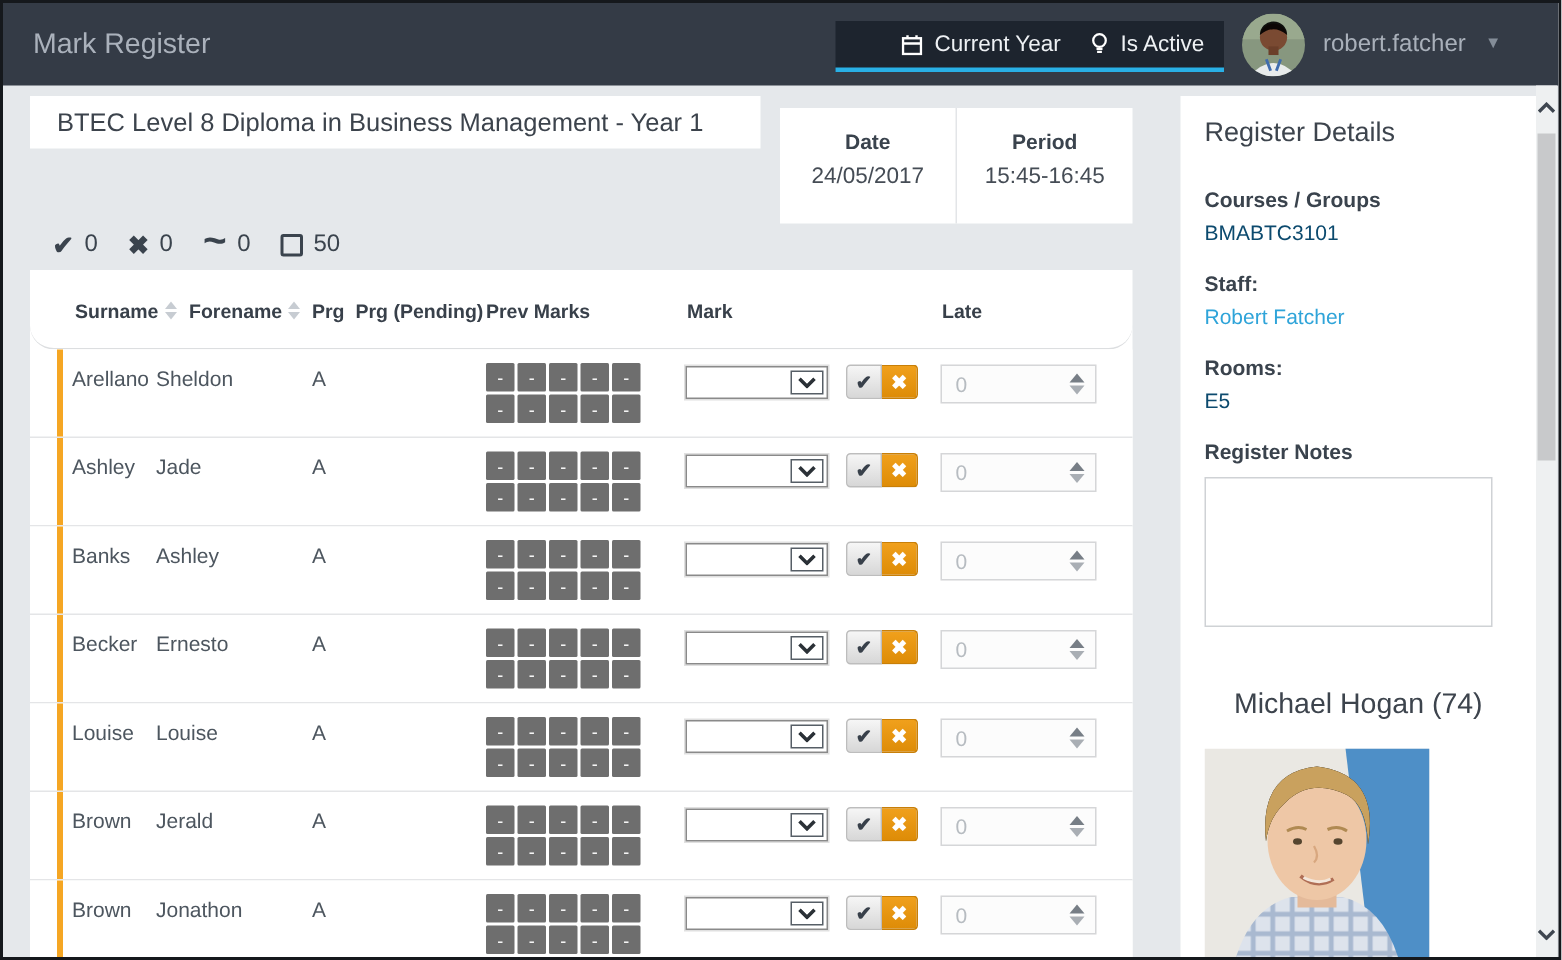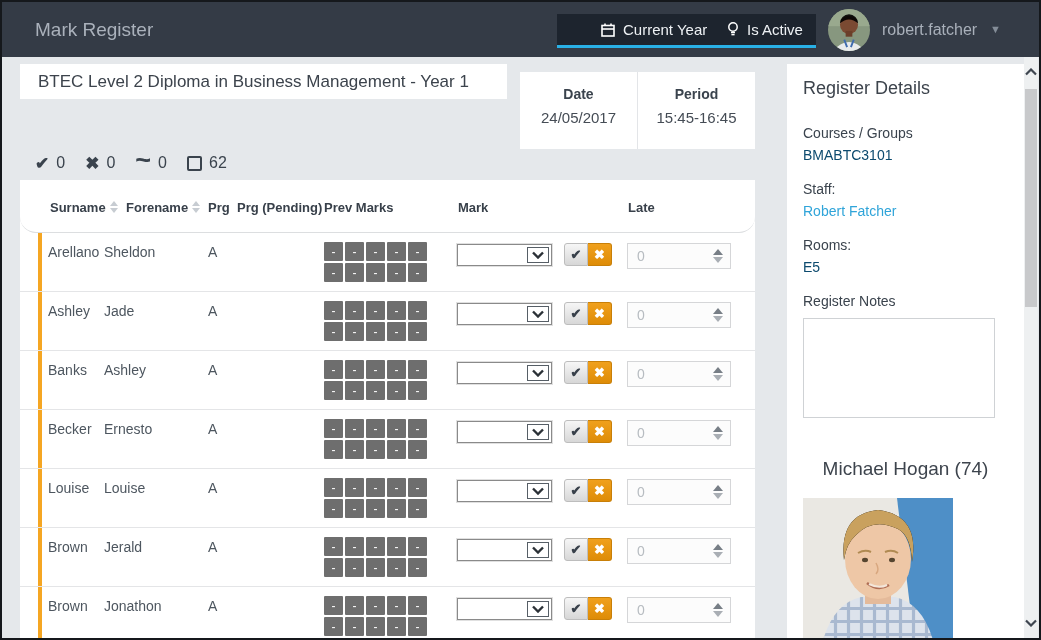--- a/index.html
+++ b/index.html
@@ -11,21 +11,21 @@
     --header-btn-bg:#1d242e;
     --page-bg:#e5e8eb;
     --ink:#3a434d;
   }
   *{margin:0;padding:0;box-sizing:border-box;}
   body{font-family:"Liberation Sans",sans-serif;background:#fff;}
   #screen{position:relative;width:1041px;height:640px;border:2px solid #15181c;background:var(--page-bg);overflow:hidden;}
 
   
   .appbar{position:absolute;left:0;top:0;width:100%;height:55px;background:var(--header-bg);}
-  .appbar-title{position:absolute;left:20px;top:0;line-height:55px;font-size:19px;color:#aab1bb;margin-left:13px;}
+  .appbar-title{position:absolute;left:20px;top:0;line-height:55px;font-size:19px;color:#aab1bb;}
   .hdr-btn{position:absolute;top:12px;height:34px;background:var(--header-btn-bg);border:none;border-bottom:3px solid var(--accent-blue);
     color:#eef1f4;font-family:inherit;font-size:15px;display:flex;align-items:center;gap:8px;padding:0 13px;cursor:pointer;}
   .hdr-btn svg{display:block;}
   #btn-current-year{left:555px;padding-left:44px;}
   #btn-is-active{left:712px;}
   .avatar{position:absolute;left:826px;top:7px;width:42px;height:42px;border-radius:50%;overflow:hidden;}
   .user-name{position:absolute;left:880px;top:0;line-height:55px;font-size:16px;color:#a9b0ba;}
   .user-caret{position:absolute;left:988px;top:0;line-height:55px;font-size:11px;color:#848d98;}
 
   
@@ -74,21 +74,21 @@
   .late-wrap input{position:absolute;left:0;top:0;width:100%;height:100%;border:none;background:transparent;outline:none;
     font-family:inherit;font-size:14px;color:#9aa0a6;padding-left:9px;}
   .late-wrap input::placeholder{color:#b7bcc1;}
   .spin{position:absolute;right:7px;width:0;height:0;border-left:5px solid transparent;border-right:5px solid transparent;cursor:pointer;}
   .spin.up{top:5px;border-bottom:6px solid #777e86;}
   .spin.dn{bottom:5px;border-top:6px solid #a9aeb4;}
 
   
   #sidebar-card{left:785px;top:7px;width:237px;height:630px;padding:14px 16px;}
   .sb-title{font-size:18px;color:#3d444d;margin-bottom:26px;}
-  .sb-label{font-size:14px;font-weight:normal;color:var(--ink);margin-top:18px;}
+  .sb-label{font-size:14px;font-weight:bold;color:var(--ink);margin-top:18px;}
   .sb-value{font-size:14px;color:#0c4a6e;margin-top:6px;}
   .sb-link{color:var(--link-blue);cursor:pointer;}
   #register-notes{width:192px;height:100px;margin-top:9px;border:1px solid #cfd2d5;resize:none;background:#fff;outline:none;font-family:inherit;}
   .student-name{font-size:19px;color:#3d444d;text-align:center;margin-top:36px;}
   .student-photo{display:block;margin-top:18px;width:150px;height:150px;}
 
   
   #scrollbar{position:absolute;left:1022px;top:55px;bottom:0;width:14px;background:#eef0f1;}
   #scrollbar .chev{position:absolute;left:0;width:14px;height:22px;display:flex;align-items:center;justify-content:center;cursor:pointer;}
   #scrollbar .chev.top{top:4px;}
@@ -137,21 +137,21 @@
         <path d="M17 32 L20 40 M27 32 L24 40" stroke="#3f6cae" stroke-width="2" fill="none"></path>
       </svg>
     </div>
     <div class="user-name">robert.fatcher</div>
     <div class="user-caret">▼</div>
   </header>
 
   <div class="content">
 
     <div class="card" id="title-card">
-      <div class="t">BTEC Level 2 Diploma in Business Management - Year 1</div>
+      <div class="t">BTEC Level 8 Diploma in Business Management - Year 1</div>
     </div>
 
     <div class="card" id="session-card">
       <div class="session-col">
         <div class="session-label">Date</div>
         <div class="session-value">24/05/2017</div>
       </div>
       <div class="session-col">
         <div class="session-label">Period</div>
         <div class="session-value">15:45-16:45</div>
@@ -159,21 +159,21 @@
     </div>
 
     <div id="summary">
       <span class="glyph">✔</span>
       <span class="count">0</span>
       <span class="glyph">✖</span>
       <span class="count">0</span>
       <span class="glyph wave">~</span>
       <span class="count">0</span>
       <span class="sq-icon"></span>
-      <span class="count">62</span>
+      <span class="count">50</span>
     </div>
 
     <div class="card" id="table-card">
       <div class="thead">
         <span class="th" style="left:30px">Surname</span>
         <span class="sorter" style="left:90px">
             <i class="up"></i>
             <i class="dn"></i>
           </span>
         <span class="th" style="left:106px">Forename</span>

